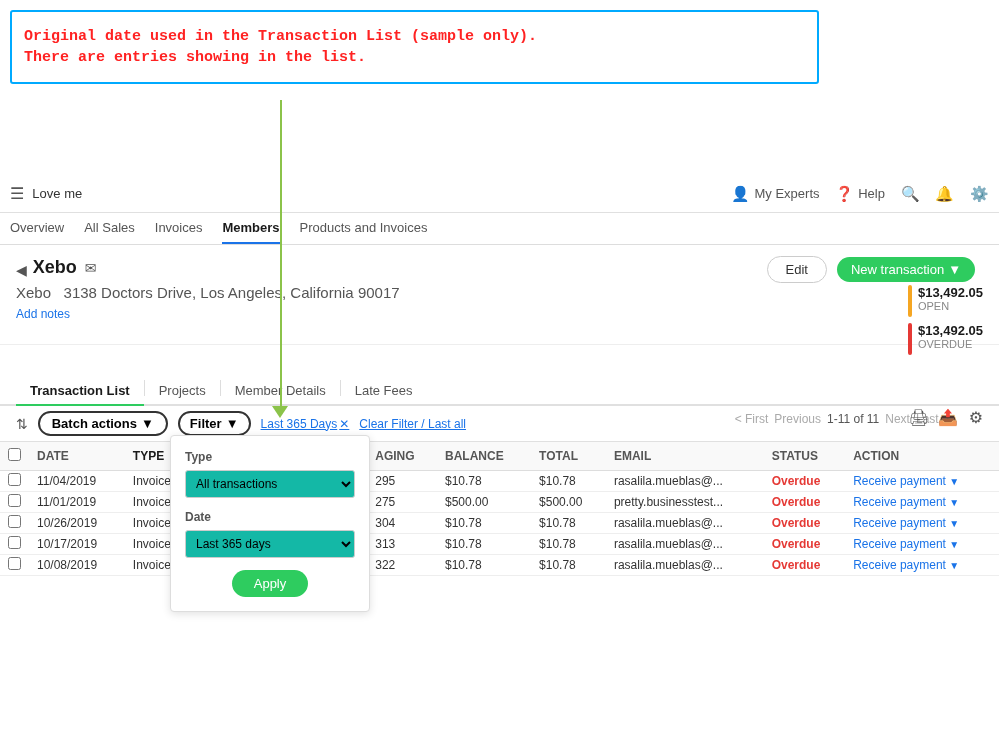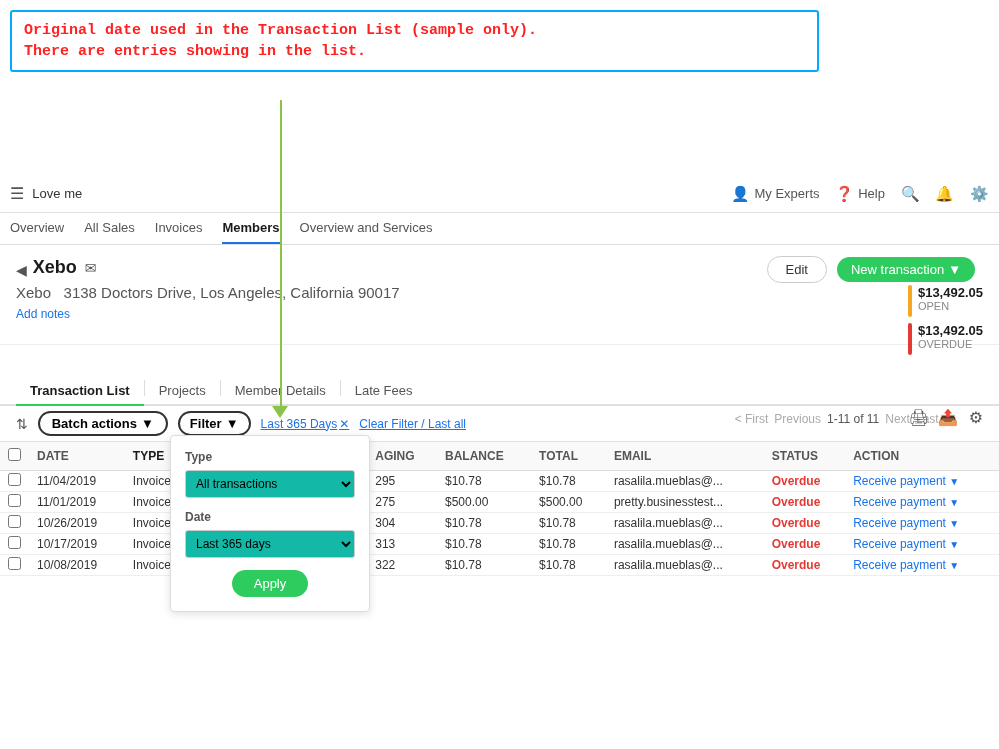--- a/index.html
+++ b/index.html
@@ -6,21 +6,21 @@
     body { font-family: Arial, sans-serif; font-size: 13px; background: #fff; width: 999px; height: 749px; overflow: hidden; position: relative; }
 
     
     .annotation-banner {
       position: absolute;
       top: 10px;
       left: 10px;
       right: 180px;
       border: 2px solid #00aaff;
       background: #fff;
-      padding: 8px 12px;
+      padding: 14px 12px;
       z-index: 100;
       border-radius: 3px;
     }
     .annotation-text {
       color: #ff2222;
       font-family: 'Courier New', monospace;
       font-size: 15px;
       font-weight: bold;
       line-height: 1.4;
     }
@@ -428,21 +428,21 @@
     <span class="nav-icon">🔔</span>
     <span class="nav-icon">⚙️</span>
   </div>
 </div>
 
 <div class="sub-nav">
   <div class="sub-nav-item">Overview</div>
   <div class="sub-nav-item">All Sales</div>
   <div class="sub-nav-item">Invoices</div>
   <div class="sub-nav-item active">Members</div>
-  <div class="sub-nav-item">Overview and Services</div>
+  <div class="sub-nav-item">Products and Invoices</div>
 </div>
 
 <div class="client-header">
   <div style="display:flex;align-items:center;gap:6px;margin-bottom:2px;">
     <span style="font-size:14px;color:#555;cursor:pointer;">◀</span>
     <div class="client-name-row">
       <span class="client-name">Xebo</span>
       <span class="mail-icon">✉</span>
     </div>
   </div>

